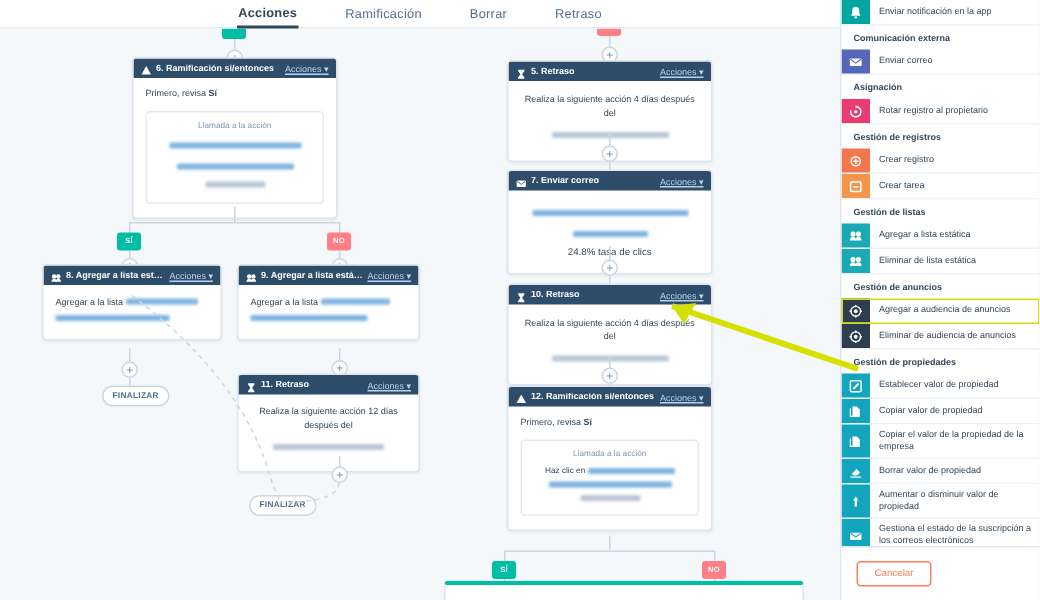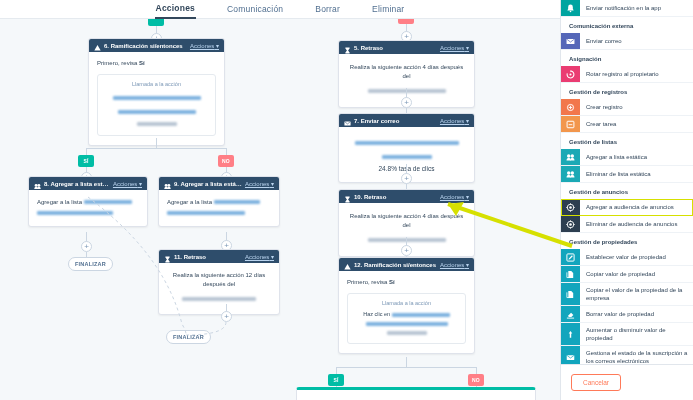--- a/index.html
+++ b/index.html
@@ -147,23 +147,23 @@
   }
 
   
   .arrow { position:absolute; z-index:7; pointer-events:none; }
 </style>
 </head>
 <body>
 
 <div class="topbar">
   <div class="tab active">Acciones</div>
-  <div class="tab">Comunicación</div>
+  <div class="tab">Ramificación</div>
   <div class="tab">Borrar</div>
-  <div class="tab">Eliminar</div>
+  <div class="tab">Retraso</div>
 </div>
 
 <div class="canvas">
 
   <div class="branchpill pill-si" style="left:148px; top:-5px;"></div>
   <div class="vline" style="left:156px; top:7px; height:9px;"></div>
   <div class="plusdot" style="left:151px; top:14px;">+</div>
   <div class="vline" style="left:156px; top:25px; height:14px;"></div>
 
   <div class="node" style="left:88px; top:19px; width:137px;">

